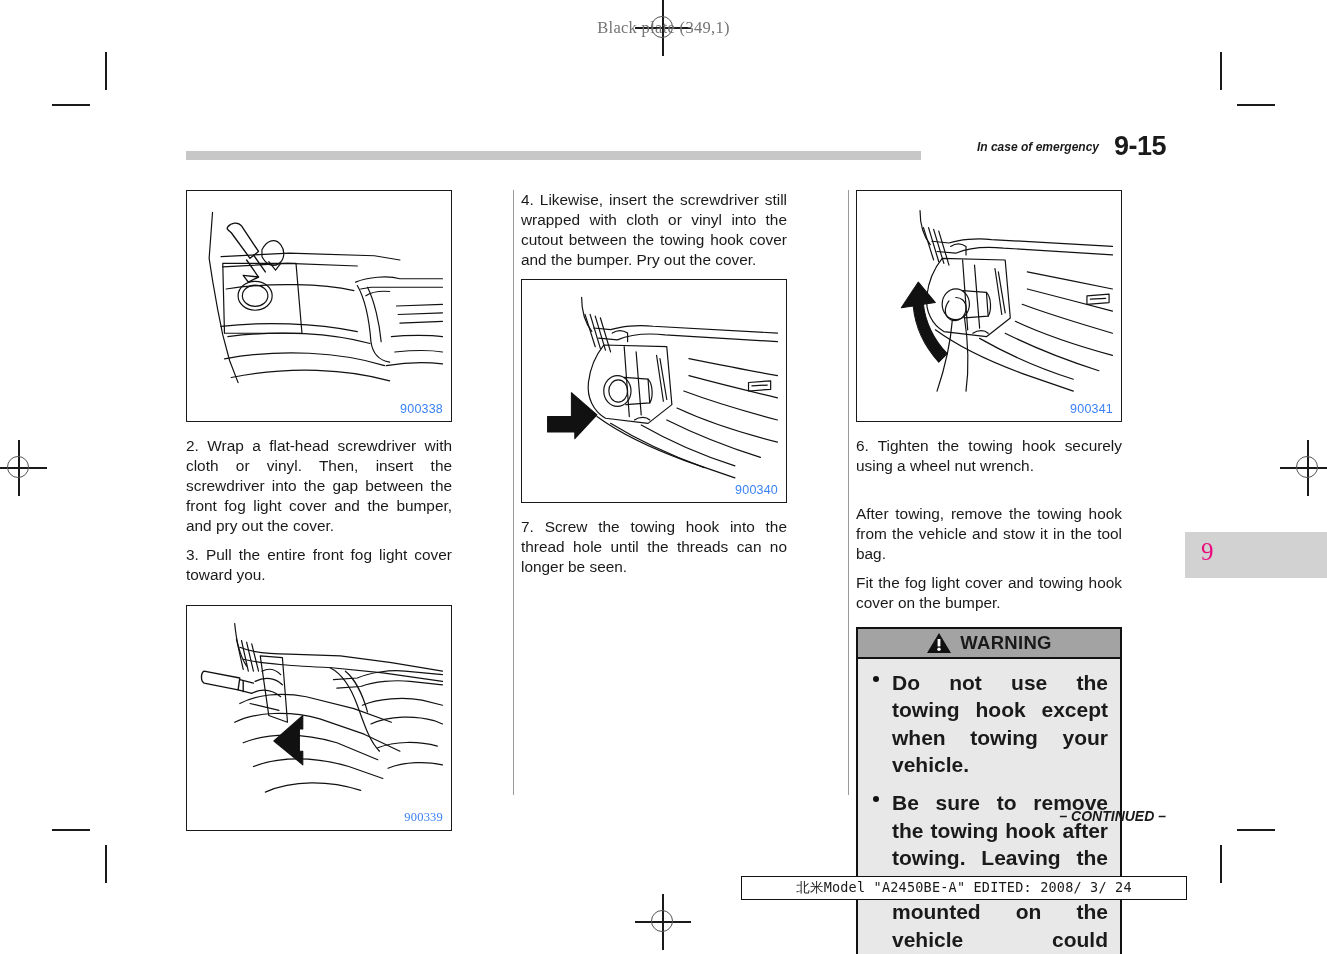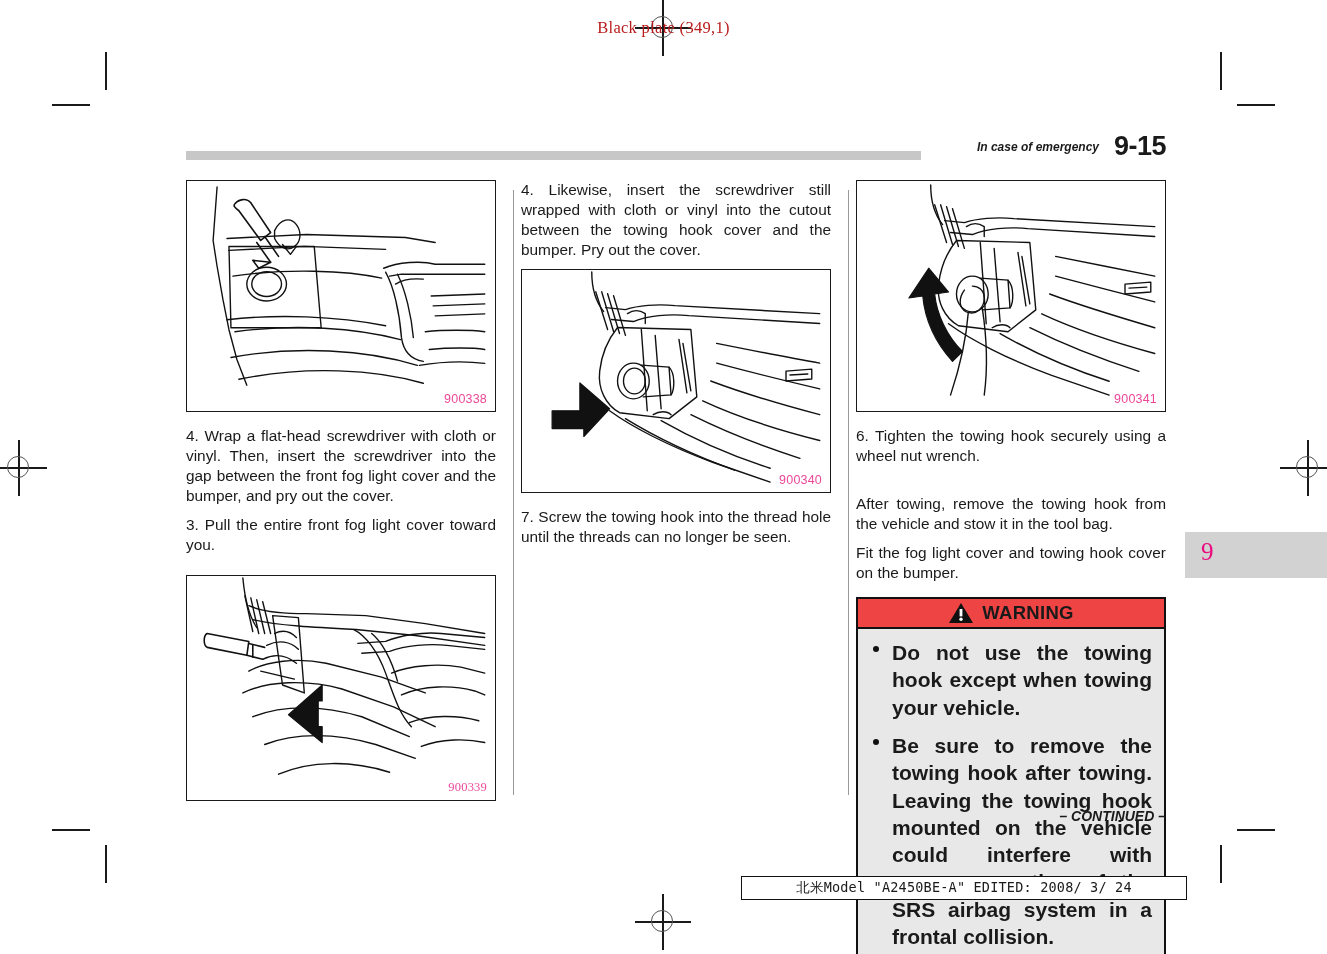--- a/index.html
+++ b/index.html
@@ -32,21 +32,21 @@
   }
 
   
   .page-header {
     position: absolute;
     top: 18px; left: 0; width: 1327px;
     text-align: center;
     font-family: "Liberation Serif", serif;
     font-size: 16.5px;
     letter-spacing: 0.3px;
-    color: #b91c1c;
+    color: #737373;
   }
 
   
   .title-bar {
     position: absolute;
     left: 186px; top: 140px; width: 980px;
     height: 30px;
   }
   .title-rule {
     position: absolute;
@@ -81,21 +81,21 @@
   .thumb-tab span {
     position: absolute;
     left: 16px; top: 7px;
     font-family: "Liberation Serif", serif;
     font-size: 25px;
     color: #ea0a7d;
     line-height: 1;
   }
 
   
-  .col { position: absolute; top: 180px; width: 310px; }
+  .col { position: absolute; top: 190px; width: 266px; }
   .col-1 { left: 186px; }
   .col-2 { left: 521px; }
   .col-3 { left: 856px; }
 
   .col-rule {
     position: absolute;
     top: 190px;
     width: 1px; height: 605px;
     background: #9a9a9a;
   }
@@ -109,41 +109,41 @@
     background: #fff;
     box-sizing: border-box;
     margin-bottom: 14px;
   }
   .figure svg { display: block; width: 100%; height: 100%; }
   .fig-id {
     position: absolute;
     right: 7px; bottom: 5px;
     font-size: 12.5px;
     letter-spacing: 0.2px;
-    color: #ec4899;
+    color: #3b82f6;
     background: #fff;
     padding: 0 1px;
   }
 
   
   p.body {
     margin: 0 0 9px 0;
     font-size: 15.4px;
     line-height: 1.30;
     text-align: justify;
     text-justify: inter-word;
     hyphens: none;
   }
   p.body:last-child { margin-bottom: 0; }
 
   
   .warning-wrap { margin-top: 14px; }
   .warning-head {
     border: 2.5px solid #111;
-    background: #ef4444;
+    background: #a3a3a3;
     height: 32px;
     display: flex;
     align-items: center;
     justify-content: center;
     box-sizing: border-box;
   }
   .warn-tri { display: block; margin-right: 8px; }
   .warning-head .label {
     font-size: 18.5px;
     font-weight: bold;
@@ -294,21 +294,21 @@
       <g fill="none" stroke="#111" stroke-width="1.6" stroke-linecap="round" stroke-linejoin="round">
         <path d="M48 23 C 52 18, 60 17, 64 22 L 84 52 L 74 60 L 52 30 C 48 27, 46 25, 48 23 Z"></path>
         <path d="M78 56 L92 76"></path>
         <path d="M70 62 L84 82"></path>
         <path d="M84 82 L72 88 L66 80 Z"></path>
       </g>
     </svg>
     <div class="fig-id">900338</div>
   </div>
 
-  <p class="body">4.   Wrap a flat-head screwdriver with cloth or vinyl. Then, insert the screwdriver into the gap between the front fog light cover and the bumper, and pry out the cover.</p>
+  <p class="body">2.   Wrap a flat-head screwdriver with cloth or vinyl. Then, insert the screwdriver into the gap between the front fog light cover and the bumper, and pry out the cover.</p>
   <p class="body">3.  Pull the entire front fog light cover toward you.</p>
 
   <div class="figure" style="height:226px;margin-top:20px;font-family:Liberation Serif, serif;">
     <svg viewBox="0 0 310 226" xmlns="http://www.w3.org/2000/svg">
       <g fill="none" stroke="#111" stroke-width="1.4" stroke-linecap="round" stroke-linejoin="round">
         <path d="M56 2 C 58 24, 62 40, 70 52"></path>
         <path d="M62 30 C 76 36, 96 38, 120 38 L 180 40 L 240 48 L 300 58"></path>
         <path d="M66 44 C 90 50, 130 52, 170 54 L 230 60 L 300 70"></path>
         <path d="M58 20 L 66 56"></path>
         <path d="M64 22 L 72 58"></path>

